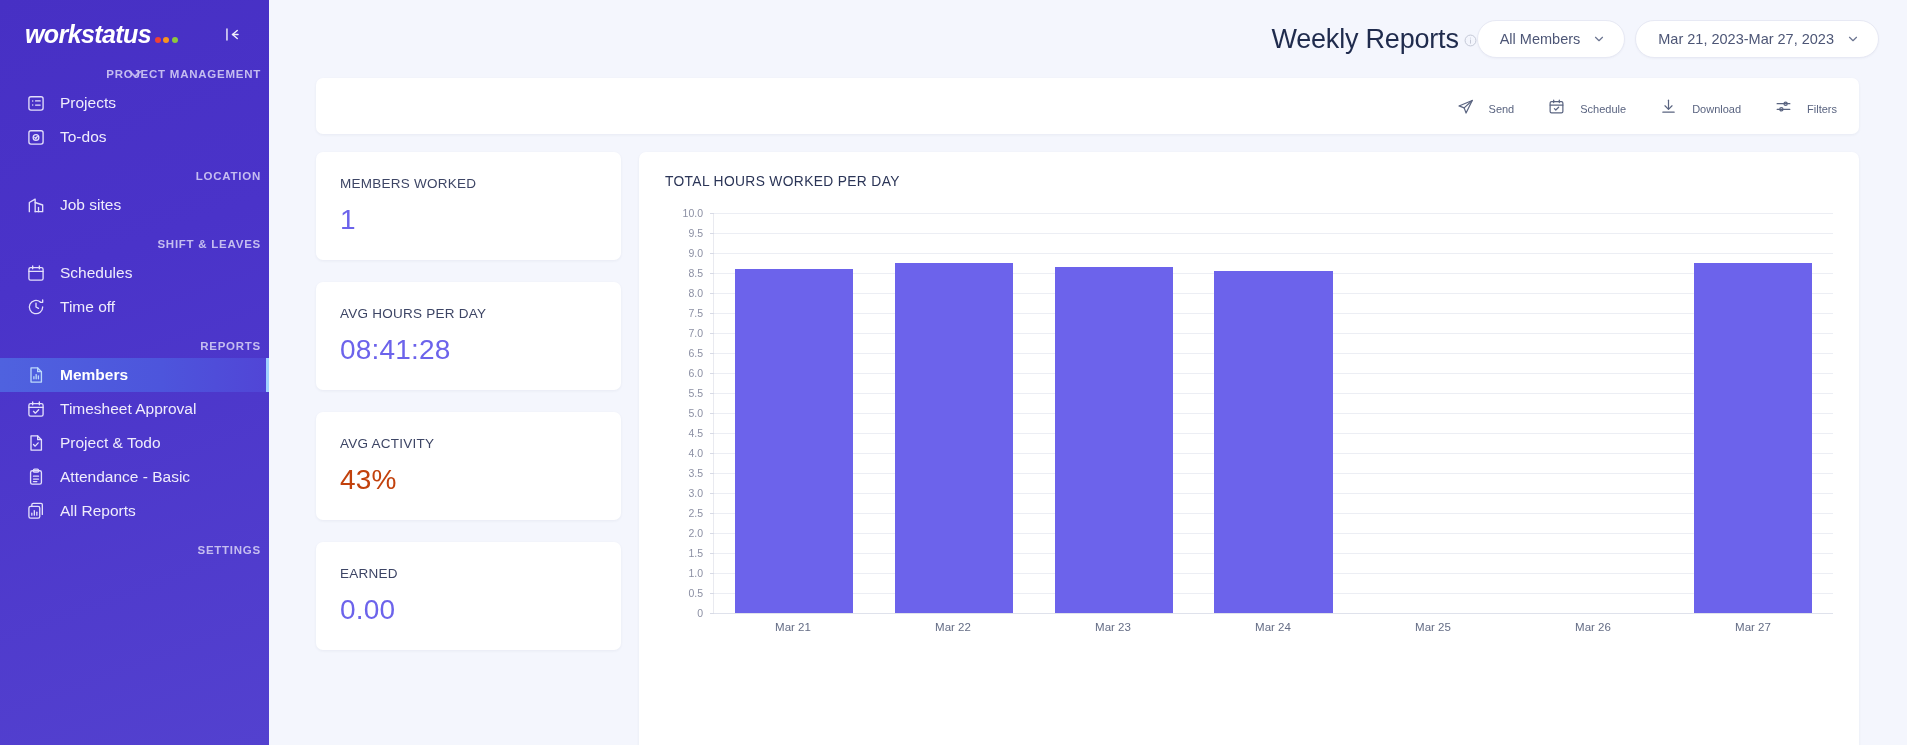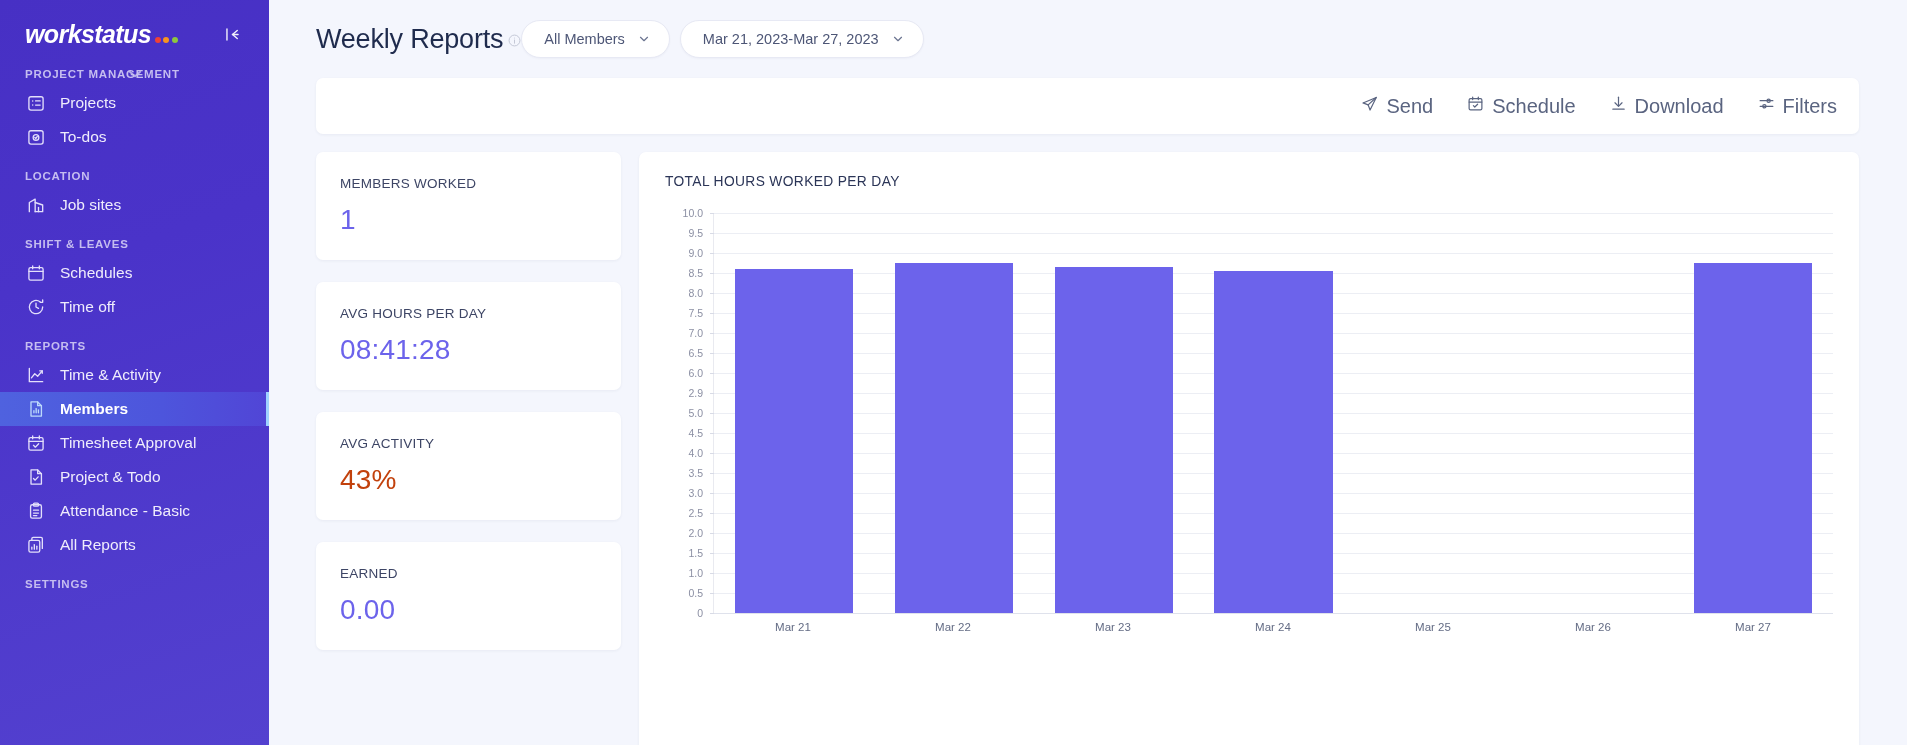--- a/index.html
+++ b/index.html
@@ -41,23 +41,24 @@
   .logo-dots i { width: 6px; height: 6px; border-radius: 50%; display: block; }
   .collapse-btn { width: 26px; height: 26px; display: flex; align-items: center; justify-content: center; cursor: pointer; opacity: .92; }
   .sb-chevron { height: 26px; display:flex; align-items:flex-start; justify-content:center; opacity:.8; }
 
   .sb-scroll { position: absolute; top: 68px; left: 0; right: 0; bottom: 0; }
   .sb-section {
     font-size: 11.5px;
     font-weight: bold;
     letter-spacing: 0.75px;
     color: #c5bdf0;
-    padding: 0 0 0 25px;
+    padding: 0 8px 0 25px;
     margin: 0 0 6px 0;
     text-transform: uppercase;
+    text-align: right;
   }
   .sb-group { margin-bottom: 16px; }
   .sb-item {
     display: flex;
     align-items: center;
     gap: 14px;
     height: 34px;
     padding-left: 25px;
     font-size: 15.5px;
     color: #efecfc;
@@ -75,22 +76,22 @@
     background: #9fd3ff;
   }
   .sb-ico { width: 21px; height: 21px; flex: 0 0 21px; display: flex; align-items: center; justify-content: center; }
   .sb-ico svg { display: block; }
   .sb-item.active .sb-ico svg { stroke: #bcd9fb; }
 
   
   .main { flex: 1; height: 745px; position: relative; overflow: hidden; }
   .page-head {
     height: 78px;
-    display: flex; align-items: center; justify-content: flex-start;
-    padding: 0 48px 0 47px;
+    display: flex; align-items: center; justify-content: flex-end;
+    padding: 0 28px 0 47px;
   }
   .page-title-wrap { display: flex; align-items: flex-start; gap: 5px; }
   .page-title { font-size: 27px; color: #1f2b4d; font-weight: normal; letter-spacing: -0.2px; }
   .info-ico { margin-top: 9px; opacity: .55; }
   .head-right { display: flex; align-items: center; gap: 10px; }
   .pill {
     height: 38px;
     background: #fff;
     border: 1px solid #e7e9f4;
     border-radius: 19px;
@@ -107,22 +108,22 @@
     margin: 0 48px 0 47px;
     height: 56px;
     background: #fff;
     border-radius: 7px;
     box-shadow: 0 1px 3px rgba(40,50,90,.06);
     display: flex; align-items: center; justify-content: flex-end;
     padding-right: 22px;
     gap: 34px;
   }
   .tool {
-    display: flex; align-items: flex-start; gap: 8px;
-    font-size: 20px; color: #5b6party; color:#5a6480;
+    display: flex; align-items: flex-end; gap: 15px;
+    font-size: 11px; color: #5b6party; color:#5a6480;
     cursor: pointer;
   }
   .tool span { color: #5a6480; }
 
   .content {
     display: flex;
     gap: 18px;
     padding: 18px 48px 0 47px;
   }
   .stats { width: 305px; flex: 0 0 305px; display: flex; flex-direction: column; gap: 22px; }
@@ -286,30 +287,20 @@
                 <path d="M20 12a8 8 0 1 1-3.1-6.3"></path>
                 <polyline points="20 3.5 20 6.4 17.1 6.4"></polyline>
                 <polyline points="12 7.5 12 12 15 13.6"></polyline>
               </svg>
             </span>
             <span>Time off</span>
           </div>
         </div>
         <div class="sb-group">
           <div class="sb-section">REPORTS</div>
-          <div class="sb-item">
-            <span class="sb-ico">
-              <svg width="20" height="20" viewBox="0 0 24 24" fill="none" stroke="#e3dffb" stroke-width="1.6" stroke-linecap="round" stroke-linejoin="round">
-                <polyline points="4 4 4 20 20 20"></polyline>
-                <polyline points="6.5 15.5 10.5 10.5 14 13.5 19.5 7"></polyline>
-                <polyline points="16.5 7 19.5 7 19.5 10"></polyline>
-              </svg>
-            </span>
-            <span>Time &amp; Activity</span>
-          </div>
           <div class="sb-item active">
             <span class="sb-ico">
               <svg width="20" height="20" viewBox="0 0 24 24" fill="none" stroke="#bcd9fb" stroke-width="1.6" stroke-linecap="round" stroke-linejoin="round">
                 <path d="M6 3.5h8l4.5 4.5v12.5H6z"></path>
                 <polyline points="14 3.5 14 8 18.5 8"></polyline>
                 <line x1="9.5" y1="16.5" x2="9.5" y2="14"></line>
                 <line x1="12.2" y1="16.5" x2="12.2" y2="11.5"></line>
                 <line x1="14.9" y1="16.5" x2="14.9" y2="13"></line>
               </svg>
             </span>
@@ -461,21 +452,21 @@
           <div class="yaxis" id="y-axis">
               <div class="ytick" style="top: 0%;">10.0</div>
               <div class="ytick" style="top: 5%;">9.5</div>
               <div class="ytick" style="top: 10%;">9.0</div>
               <div class="ytick" style="top: 15%;">8.5</div>
               <div class="ytick" style="top: 20%; text-align: right;">8.0</div>
               <div class="ytick" style="top: 25%;">7.5</div>
               <div class="ytick" style="top: 30%; margin-left: 34px;">7.0</div>
               <div class="ytick" style="top: 35%;">6.5</div>
               <div class="ytick" style="top: 40%;">6.0</div>
-              <div class="ytick" style="top: 45%;">2.9</div>
+              <div class="ytick" style="top: 45%;">5.5</div>
               <div class="ytick" style="top: 50%;">5.0</div>
               <div class="ytick" style="top: 55%;">4.5</div>
               <div class="ytick" style="top: 60%;">4.0</div>
               <div class="ytick" style="top: 65%;">3.5</div>
               <div class="ytick" style="top: 70%;">3.0</div>
               <div class="ytick" style="top: 75%;">2.5</div>
               <div class="ytick" style="top: 80%;">2.0</div>
               <div class="ytick" style="top: 85%;">1.5</div>
               <div class="ytick" style="top: 90%;">1.0</div>
               <div class="ytick" style="top: 95%;">0.5</div>

